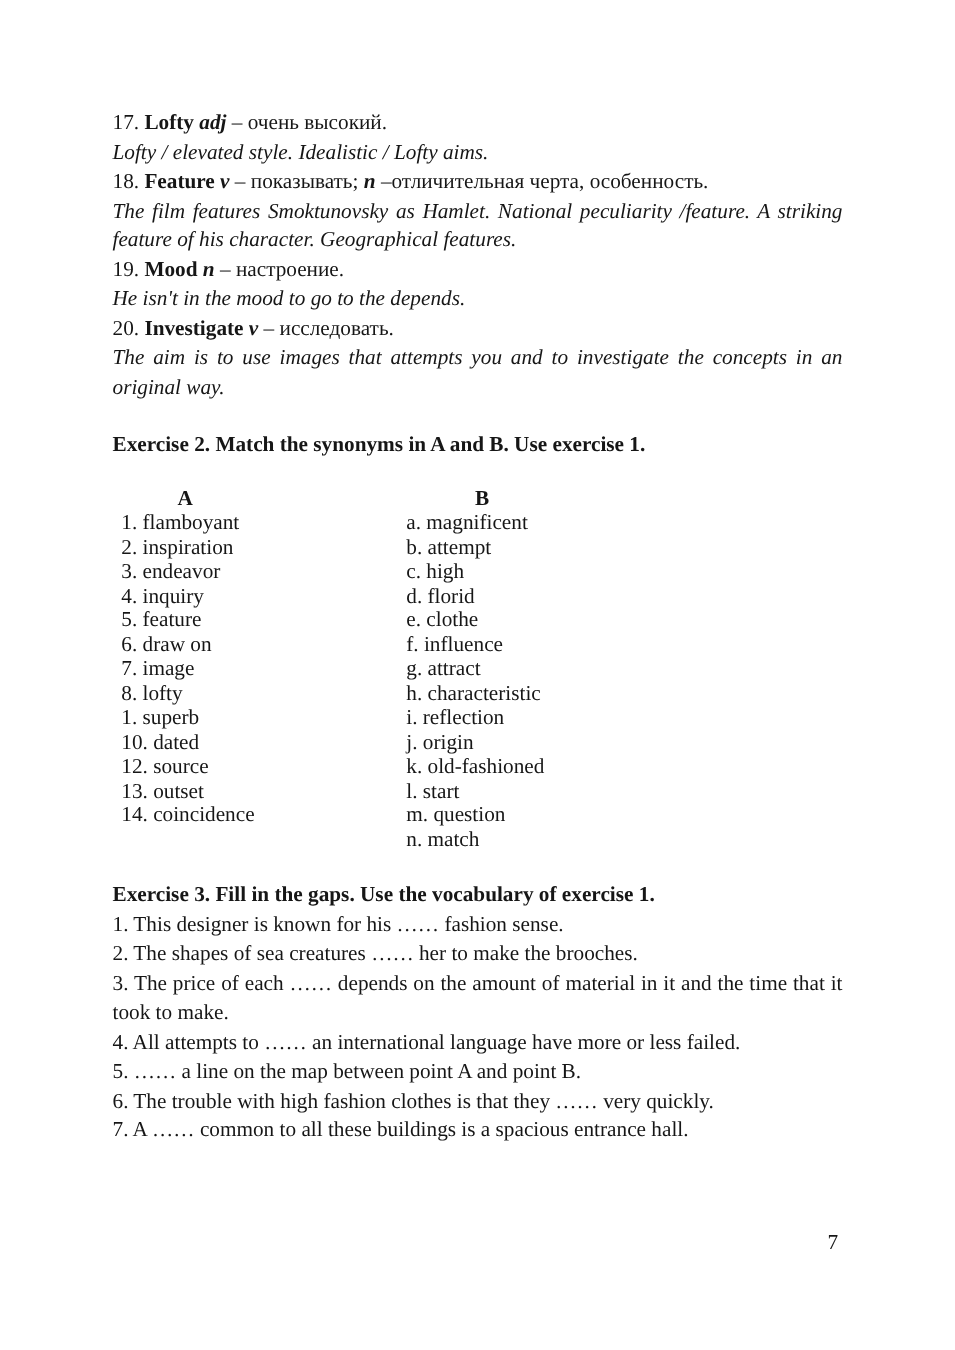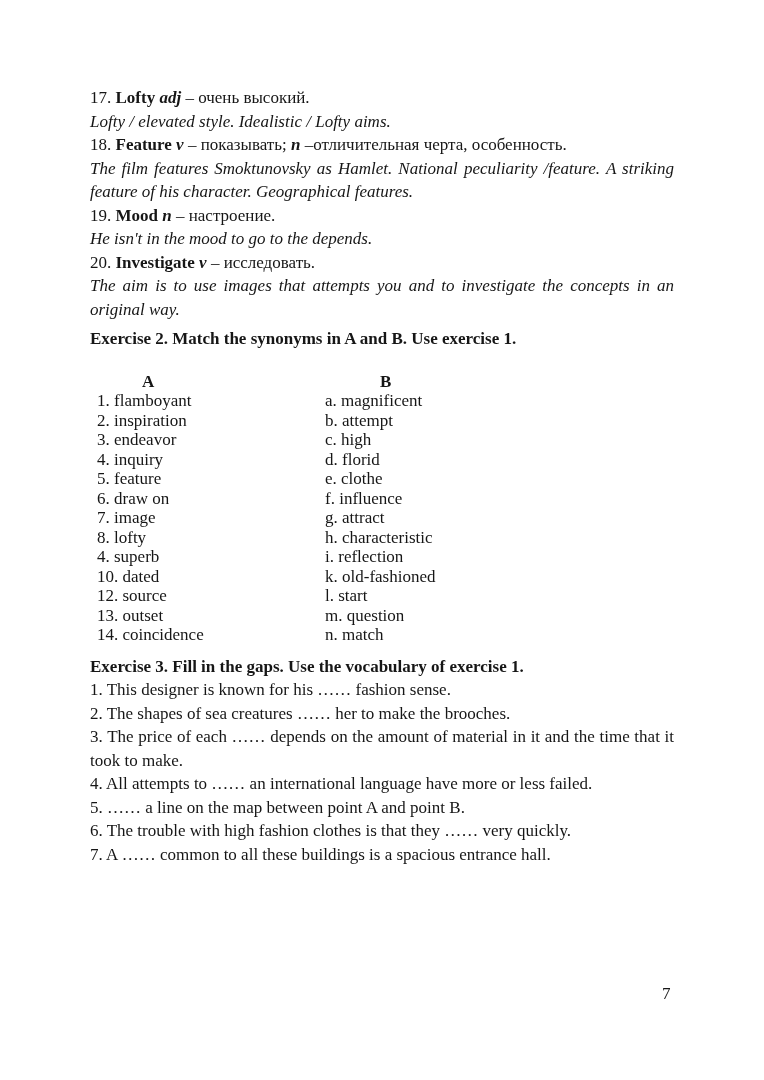--- a/index.html
+++ b/index.html
@@ -25,39 +25,39 @@
     width: 584px;
     font-size: 17px;
     line-height: 23.5px;
   }
   p { margin: 0; }
   .b  { font-weight: bold; }
   .bi { font-weight: bold; font-style: italic; }
   .i  { font-style: italic; }
   .jst { text-align: justify; }
 
-  .ex2-title { font-weight: bold; margin-top: 6px; }
+  .ex2-title { font-weight: bold; margin-top: 23px; }
 
   .cols {
     display: flex;
     margin-top: 21px;
     line-height: 19.5px;
   }
   .col-a {
     width: 235px;
     box-sizing: border-box;
     padding-left: 7px;
     flex: none;
   }
   .col-b { flex: 1; }
   .col-header { font-weight: bold; }
   .col-a .col-header { padding-left: 45px; }
   .col-b .col-header { padding-left: 55px; }
 
-  .ex3 { margin-top: 10px; }
+  .ex3 { margin-top: 23px; }
   .ex3-title { font-weight: bold; }
   .ex3 .gap-item { text-align: justify; }
 
   .pagenum {
     position: absolute;
     left: 662px;
     top: 984px;
     font-size: 17px;
     line-height: 20px;
   }
@@ -89,37 +89,38 @@
         <div class="col-a">
           <div class="col-header">A</div>
           <div>1. flamboyant</div>
           <div>2. inspiration</div>
           <div>3. endeavor</div>
           <div>4. inquiry</div>
           <div>5. feature</div>
           <div>6. draw on</div>
           <div>7. image</div>
           <div>8. lofty</div>
-          <div>4. superb</div>
+          <div>1. superb</div>
           <div>10. dated</div>
           <div>12. source</div>
           <div>13. outset</div>
           <div>14. coincidence</div>
         </div>
         <div class="col-b">
           <div class="col-header">B</div>
           <div>a. magnificent</div>
           <div>b. attempt</div>
           <div>c. high</div>
           <div>d. florid</div>
           <div>e. clothe</div>
           <div>f. influence</div>
           <div>g. attract</div>
           <div>h. characteristic</div>
           <div>i. reflection</div>
+          <div>j. origin</div>
           <div>k. old-fashioned</div>
           <div>l. start</div>
           <div>m. question</div>
           <div>n. match</div>
         </div>
       </div>
     </section>
 
     <section class="ex3">
       <p class="ex3-title">Exercise 3. Fill in the gaps. Use the vocabulary of exercise 1.</p>

